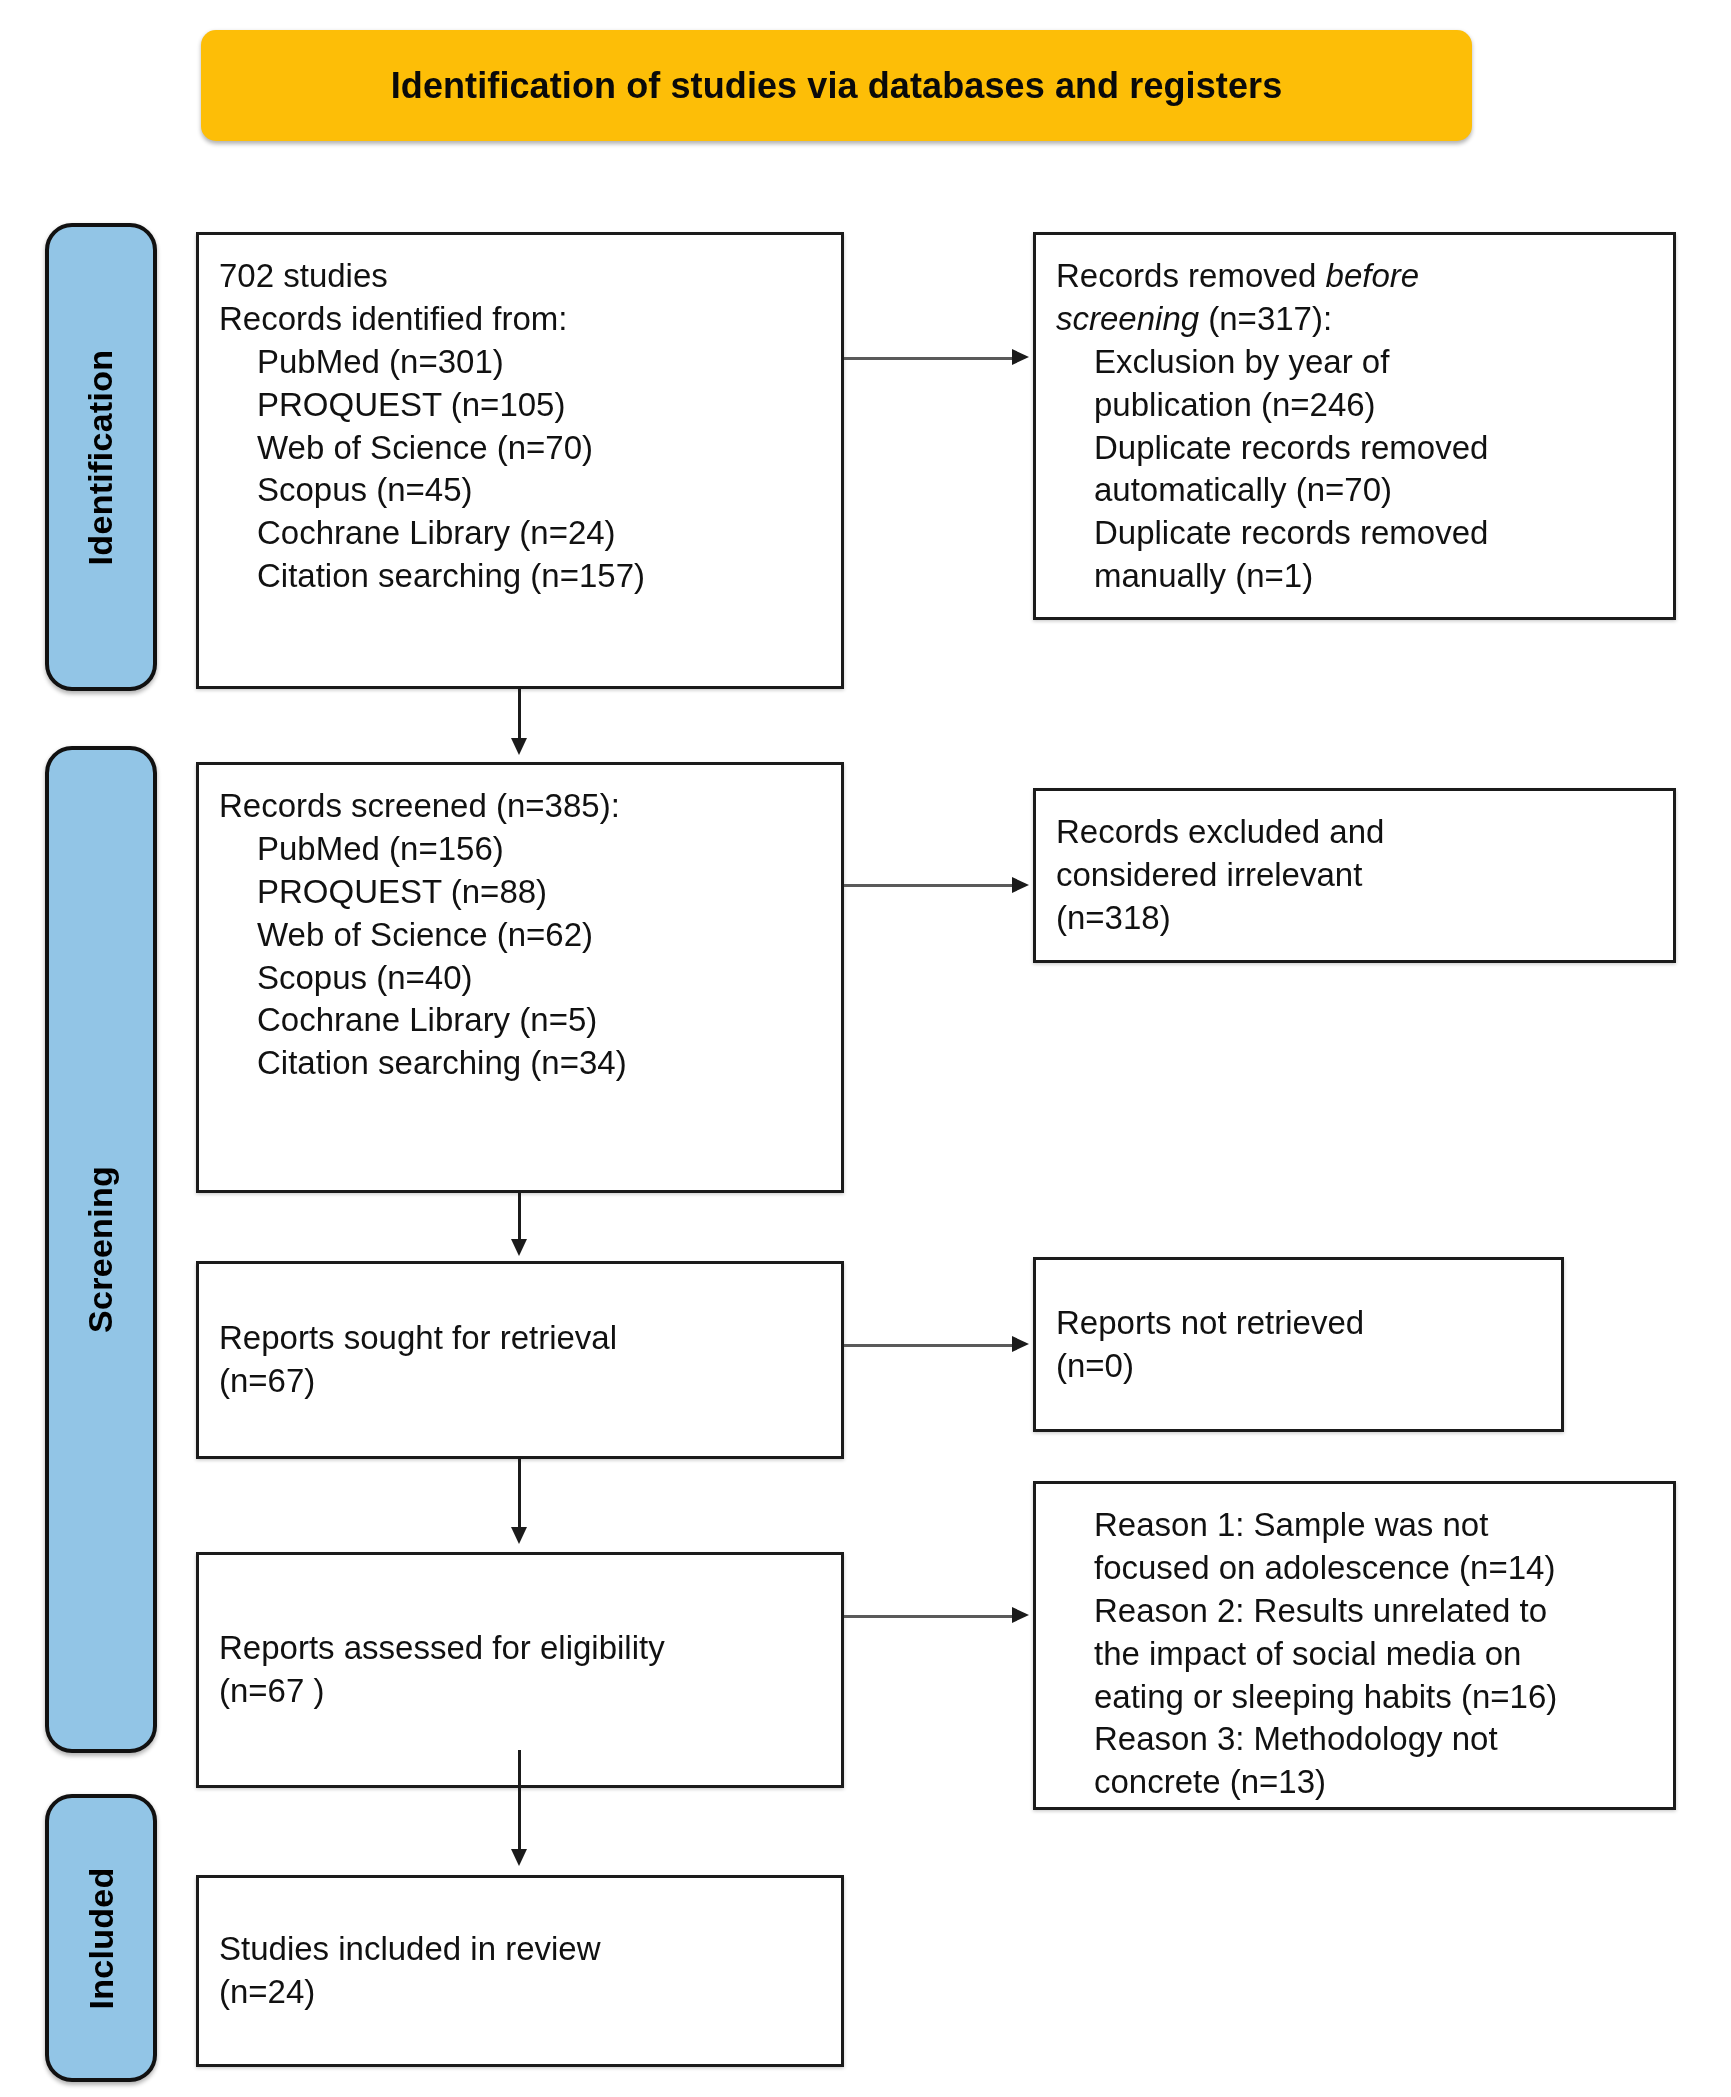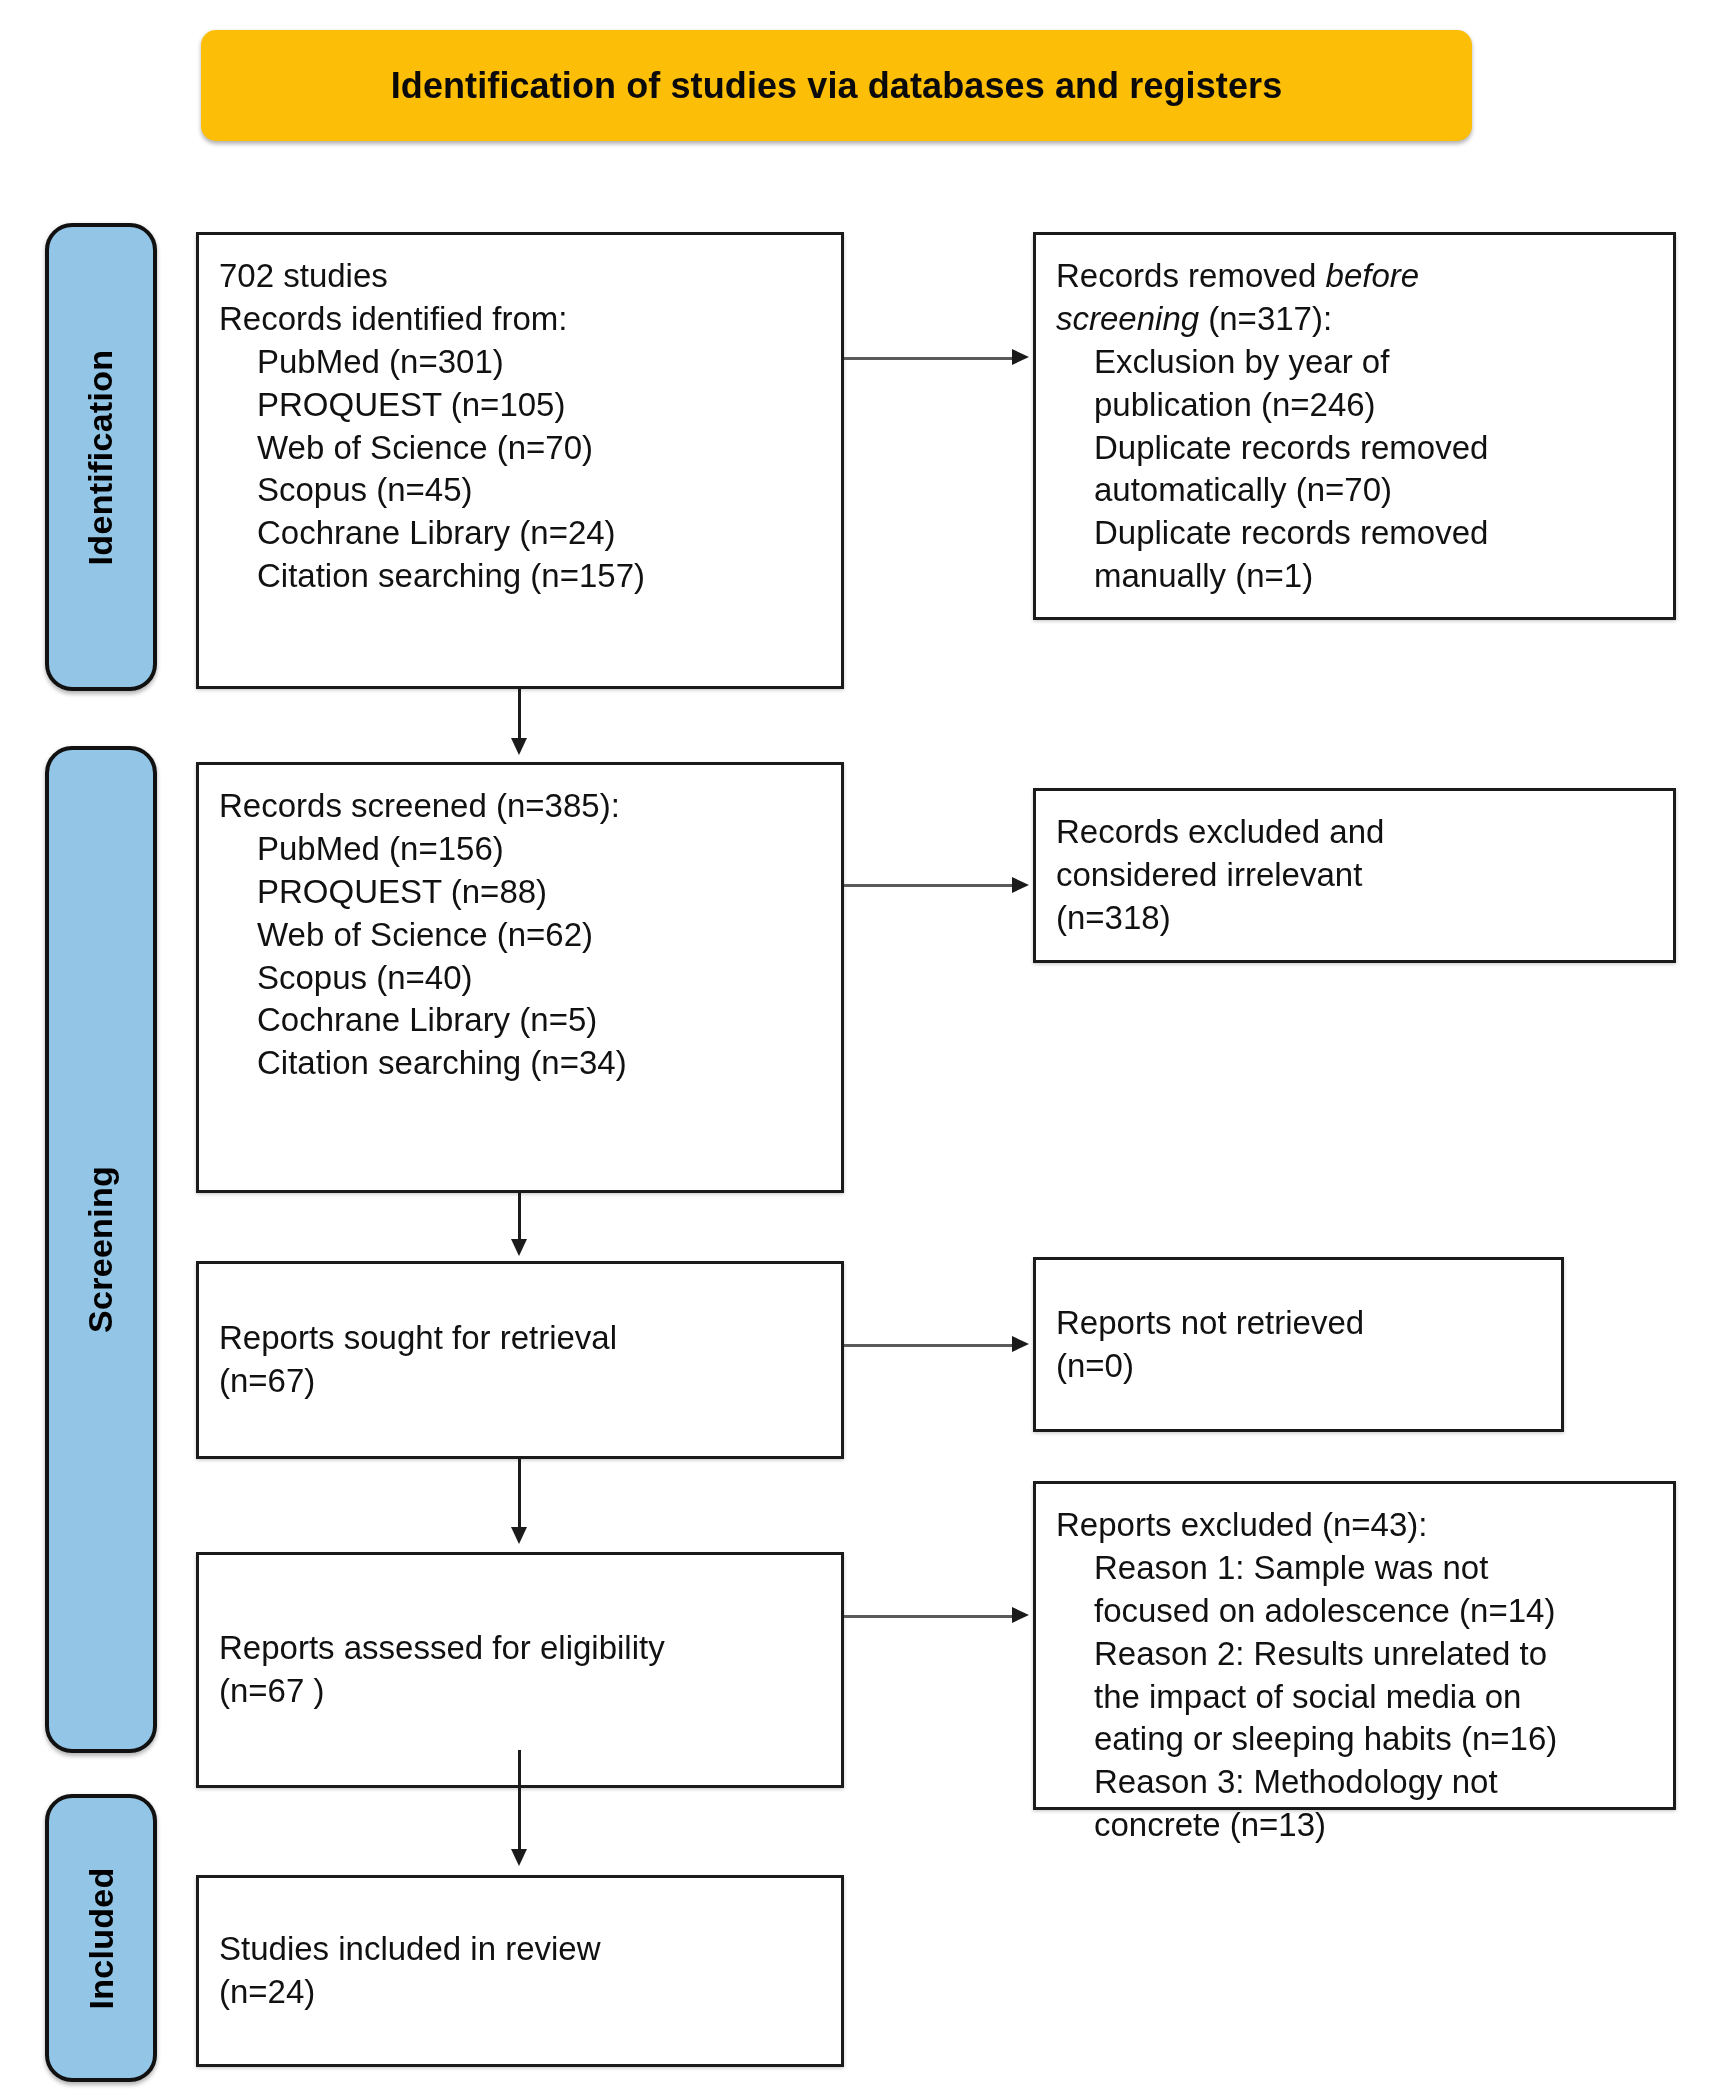--- a/index.html
+++ b/index.html
@@ -219,21 +219,20 @@
     <div class="line">Reports not retrieved</div>
     <div class="line">(n=0)</div>
   </div>
 
   <div class="fbox vcenter" id="box-assessed">
     <div class="line">Reports assessed for eligibility</div>
     <div class="line">(n=67 )</div>
   </div>
 
   <div class="fbox" id="box-repexcluded">
-    <div class="line">Reports excluded (n=43):</div>
     <div class="line indent">Reason 1: Sample was not
 focused on adolescence (n=14)</div>
     <div class="line indent">Reason 2: Results unrelated to
 the impact of social media on
 eating or sleeping habits (n=16)</div>
     <div class="line indent">Reason 3: Methodology not
 concrete (n=13)</div>
   </div>
 
   <div class="fbox vcenter" id="box-included">

